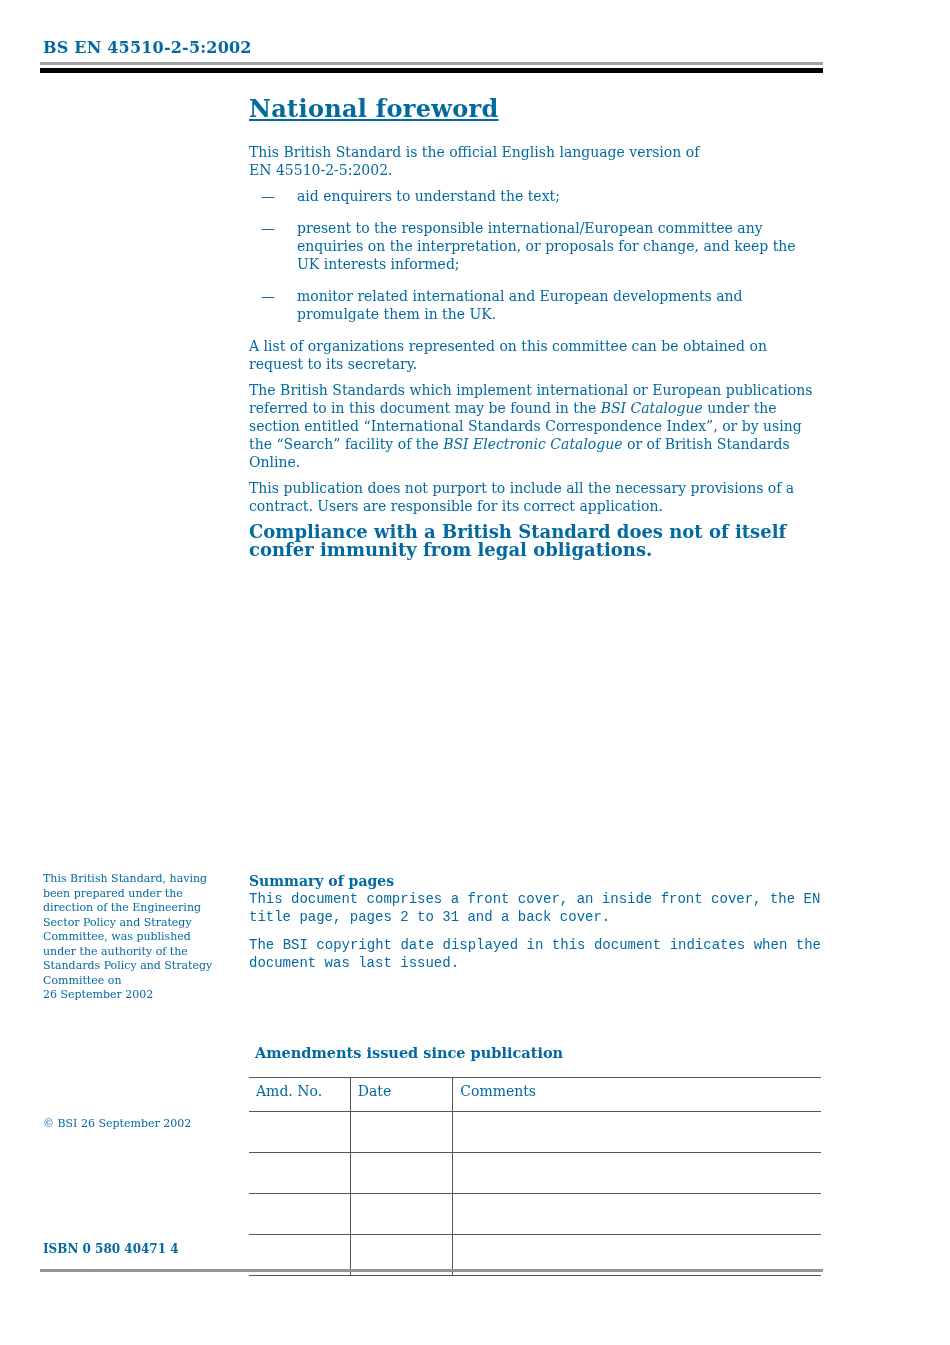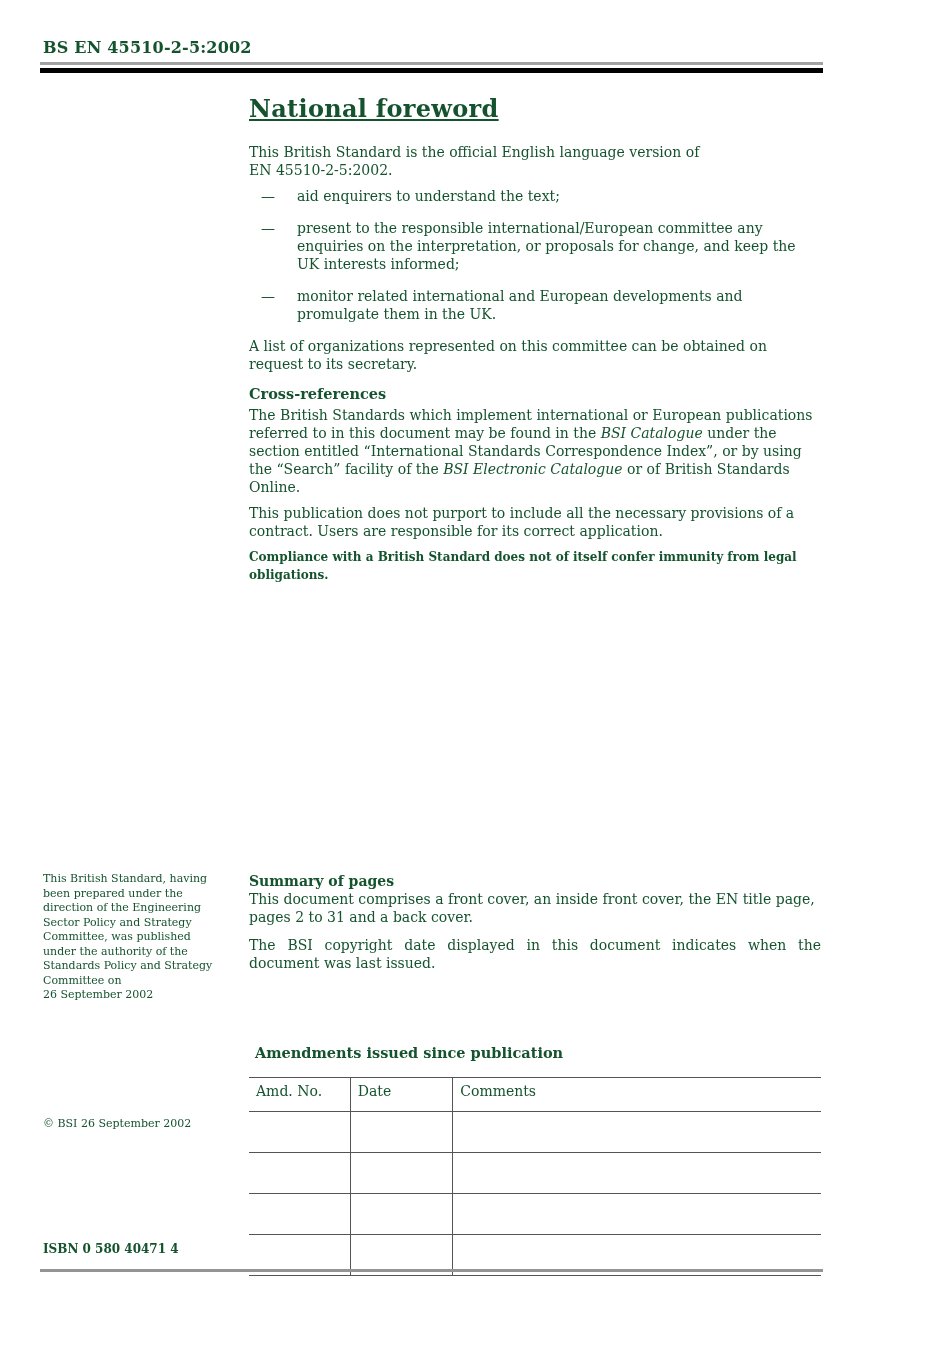--- a/index.html
+++ b/index.html
@@ -2,21 +2,21 @@
 <html><head>
 <meta charset="utf-8">
 <style>
   html, body { margin: 0; padding: 0; background: #e8e8e8; }
   .page {
     position: relative;
     width: 950px;
     height: 1345px;
     background: #ffffff;
     font-family: "DejaVu Serif", "Liberation Serif", serif;
-    color: #14532d;
+    color: #0369a1;
     overflow: hidden;
   }
 
   
   .header-ref {
     position: absolute;
     left: 43px; top: 38px;
     font-size: 16px;
     font-weight: bold;
     letter-spacing: 0.2px;
@@ -40,21 +40,21 @@
     letter-spacing: 0.3px;
     text-decoration: underline;
   }
   .content p { margin: 3px 0 8px 0; }
   .preline { white-space: pre-line; }
   .bullets { margin: 6px 0 4px 0; }
   .bullet { display: flex; margin-bottom: 14px; }
   .bullet .dash { width: 36px; padding-left: 12px; flex: none; }
   .bullet .btxt { flex: 1; }
   .subhead { font-weight: bold; margin: 12px 0 2px 0; font-size: 14.5px; }
-  .bold-para { font-weight: bold; font-size: 12px; margin-top: 10px; }
+  .bold-para { font-weight: bold; font-size: 18px; margin-top: 10px; }
   .it { font-style: italic; }
 
   
   .sidebar-note {
     position: absolute;
     left: 43px; top: 872px;
     width: 200px;
     font-size: 11px;
     line-height: 14.5px;
     white-space: pre-line;
@@ -73,21 +73,21 @@
 
   
   .summary {
     position: absolute;
     left: 249px; top: 872px;
     width: 572px;
     font-size: 14px;
     line-height: 18px;
   }
   .summary .heading { font-weight: bold; font-size: 14px; margin: 0; }
-  .summary p { margin: 0 0 10px 0; }
+  .summary p { margin: 0 0 10px 0; font-family: Liberation Mono, monospace; }
   .justify { text-align: justify; }
 
   
   .amendments-heading {
     position: absolute;
     left: 255px; top: 1044px;
     font-size: 14.5px;
     font-weight: bold;
     text-align: center;
   }
@@ -150,21 +150,20 @@
         <span class="btxt">present to the responsible international/European committee any enquiries on the interpretation, or proposals for change, and keep the UK interests informed;</span>
       </div>
       <div class="bullet">
         <span class="dash">—</span>
         <span class="btxt">monitor related international and European developments and promulgate them in the UK.</span>
       </div>
     </div>
 
     <p>A list of organizations represented on this committee can be obtained on request to its secretary.</p>
 
-    <div class="subhead">Cross-references</div>
 
     <p><span>The British Standards which implement international or European publications referred to in this document may be found in the </span><span class="it">BSI Catalogue</span><span> under the section entitled “International Standards Correspondence Index”, or by using the “Search” facility of the </span><span class="it">BSI Electronic Catalogue</span><span> or of British Standards Online.</span></p>
 
     <p>This publication does not purport to include all the necessary provisions of a contract. Users are responsible for its correct application.</p>
 
     <p class="bold-para">Compliance with a British Standard does not of itself confer immunity from legal obligations.</p>
   </div>
 
   <div class="sidebar-note">This British Standard, having
 been prepared under the

